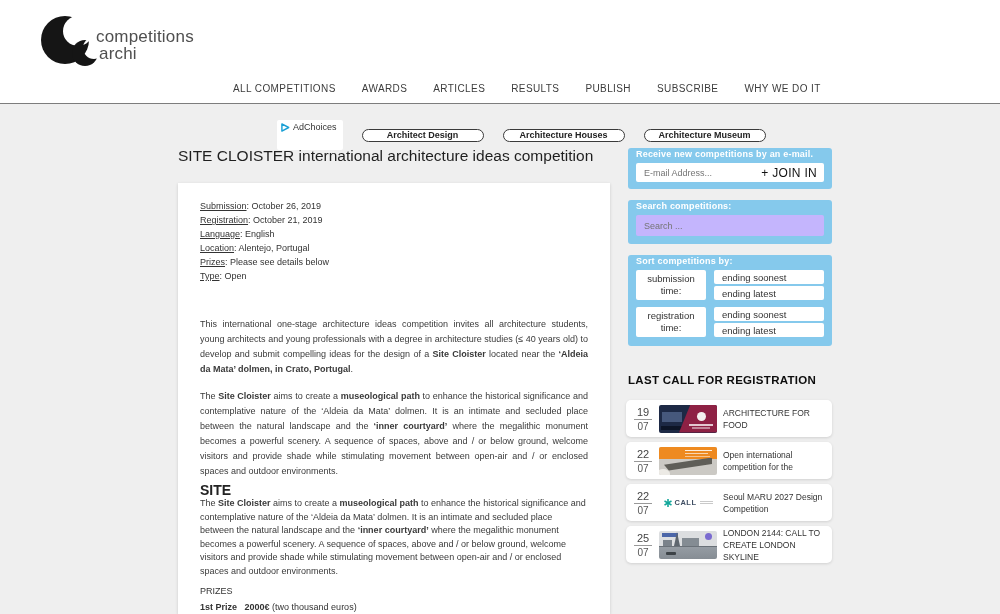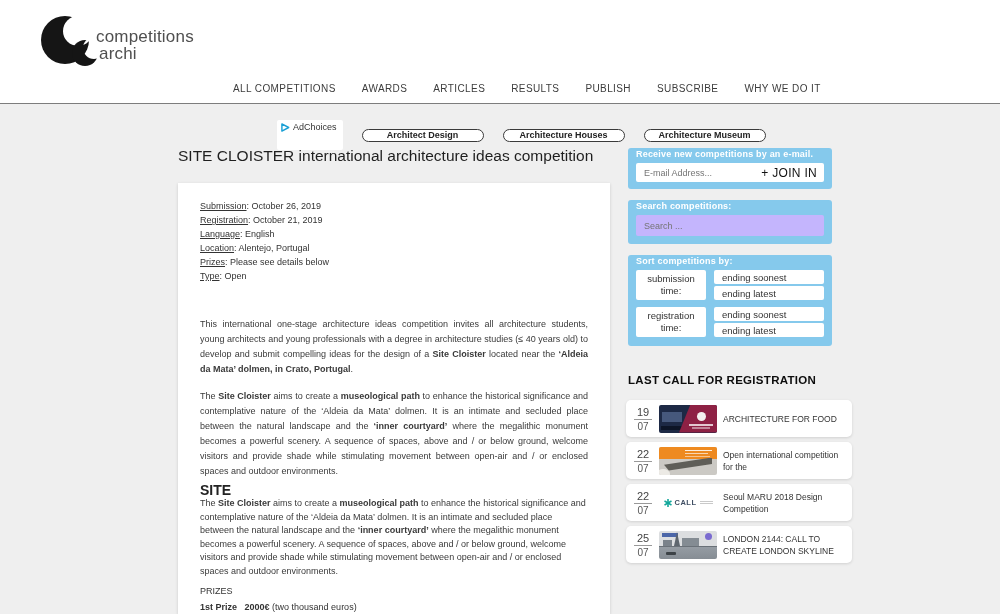--- a/index.html
+++ b/index.html
@@ -46,21 +46,21 @@
   .search-row { background:#c4b5fd; height:21px; border-radius:2px; display:flex; align-items:center; }
   .search-row input { flex:1; min-width:0; border:none; outline:none; font-size:9px; color:#666; padding-left:8px; background:transparent; font-family:inherit; }
   .sb-sort { top:255px; height:91px; }
   .sort-row { display:flex; margin-bottom:7px; }
   .sort-label { width:70px; height:30px; background:#fff; border-radius:2px; display:flex; flex-direction:column; align-items:center; justify-content:center; font-size:9.5px; color:#333; line-height:12px; margin-right:8px; }
   .sort-opts { flex:1; display:flex; flex-direction:column; gap:2px; }
   .sort-opt { height:14px; background:#fff; border:none; border-radius:2px; font-size:9.5px; color:#333; text-align:left; padding-left:8px; cursor:pointer; font-family:inherit; display:flex; align-items:center; }
 
   
   .lc-heading { position:absolute; left:628px; top:374px; font-size:11.5px; font-weight:bold; letter-spacing:.3px; color:#0d0d0d; }
-  .lc-card { position:absolute; left:626px; width:226px; height:37px; background:#fff; border-radius:5px; box-shadow:0 1px 3px rgba(0,0,0,.13); display:flex; align-items:center; padding:3px 6px; cursor:pointer; }
+  .lc-card { position:absolute; left:626px; width:206px; height:37px; background:#fff; border-radius:5px; box-shadow:0 1px 3px rgba(0,0,0,.13); display:flex; align-items:center; padding:3px 6px; cursor:pointer; }
   .lc-date { width:22px; text-align:center; flex:none; }
   .lc-day { display:block; font-size:11px; color:#444; border-bottom:1px solid #999; padding-bottom:1px; margin:0 2px 1px; }
   .lc-month { display:block; font-size:10px; color:#555; }
   .lc-thumb { position:relative; width:58px; height:28px; border-radius:2px; margin:0 6px 0 5px; overflow:hidden; flex:none; }
   .lc-title { flex:1; font-size:8.5px; line-height:12px; color:#333; }
 
   
   .thumb-food { background:#1d2945; }
   .thumb-food .t-panel { position:absolute; left:3px; top:7px; width:20px; height:10px; background:#46587c; }
   .thumb-food .t-table { position:absolute; left:2px; bottom:3px; width:24px; height:4px; background:#0d1527; }
@@ -246,21 +246,21 @@
             <line x1="0.5" y1="2" x2="7.5" y2="6"></line>
             <line x1="7.5" y1="2" x2="0.5" y2="6"></line>
         </g>
       </svg>
       <span class="t-seoul-text">CALL</span>
       <span class="t-seoul-small">
           <i></i>
           <i></i>
         </span>
     </div>
-    <div class="lc-title">Seoul MARU 2018 Design Competition</div>
+    <div class="lc-title">Seoul MARU 2027 Design Competition</div>
   </div>
 
   <div class="lc-card" style="top:526px">
     <div class="lc-date">
       <span class="lc-day">25</span>
       <span class="lc-month">07</span>
     </div>
     <div class="lc-thumb thumb-london">
       <i class="t-label"></i>
         <i class="t-shard"></i>

